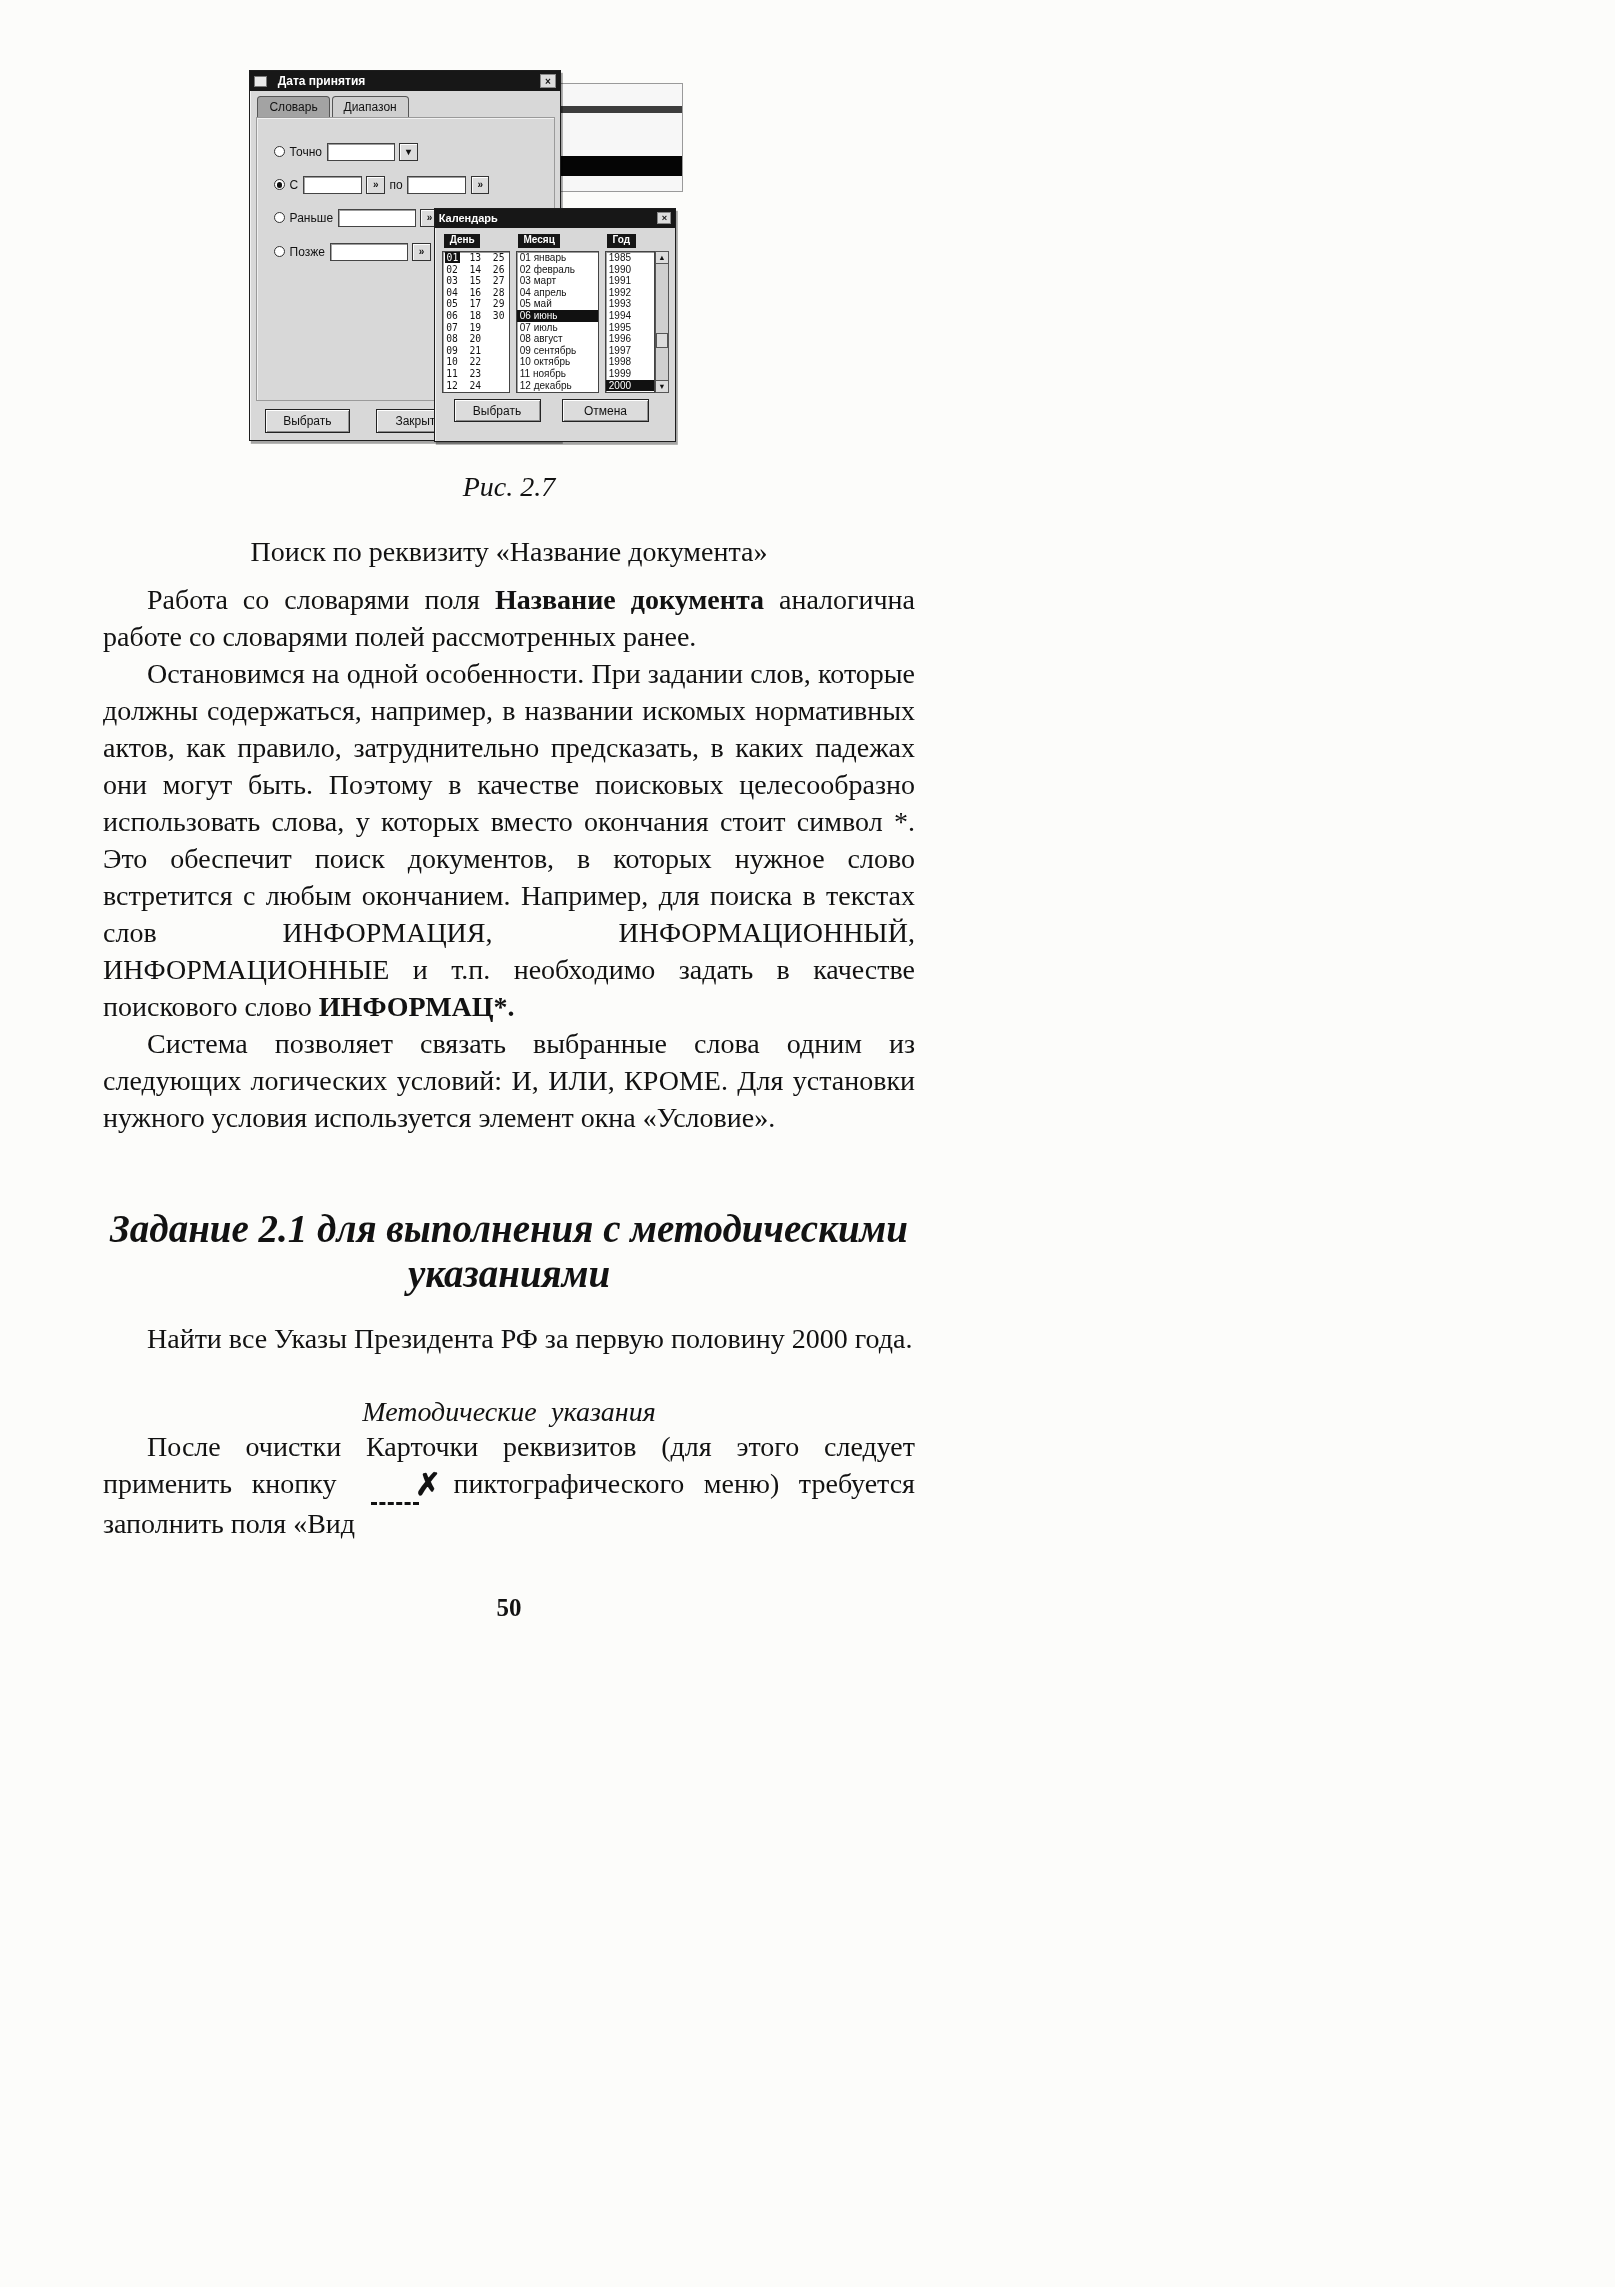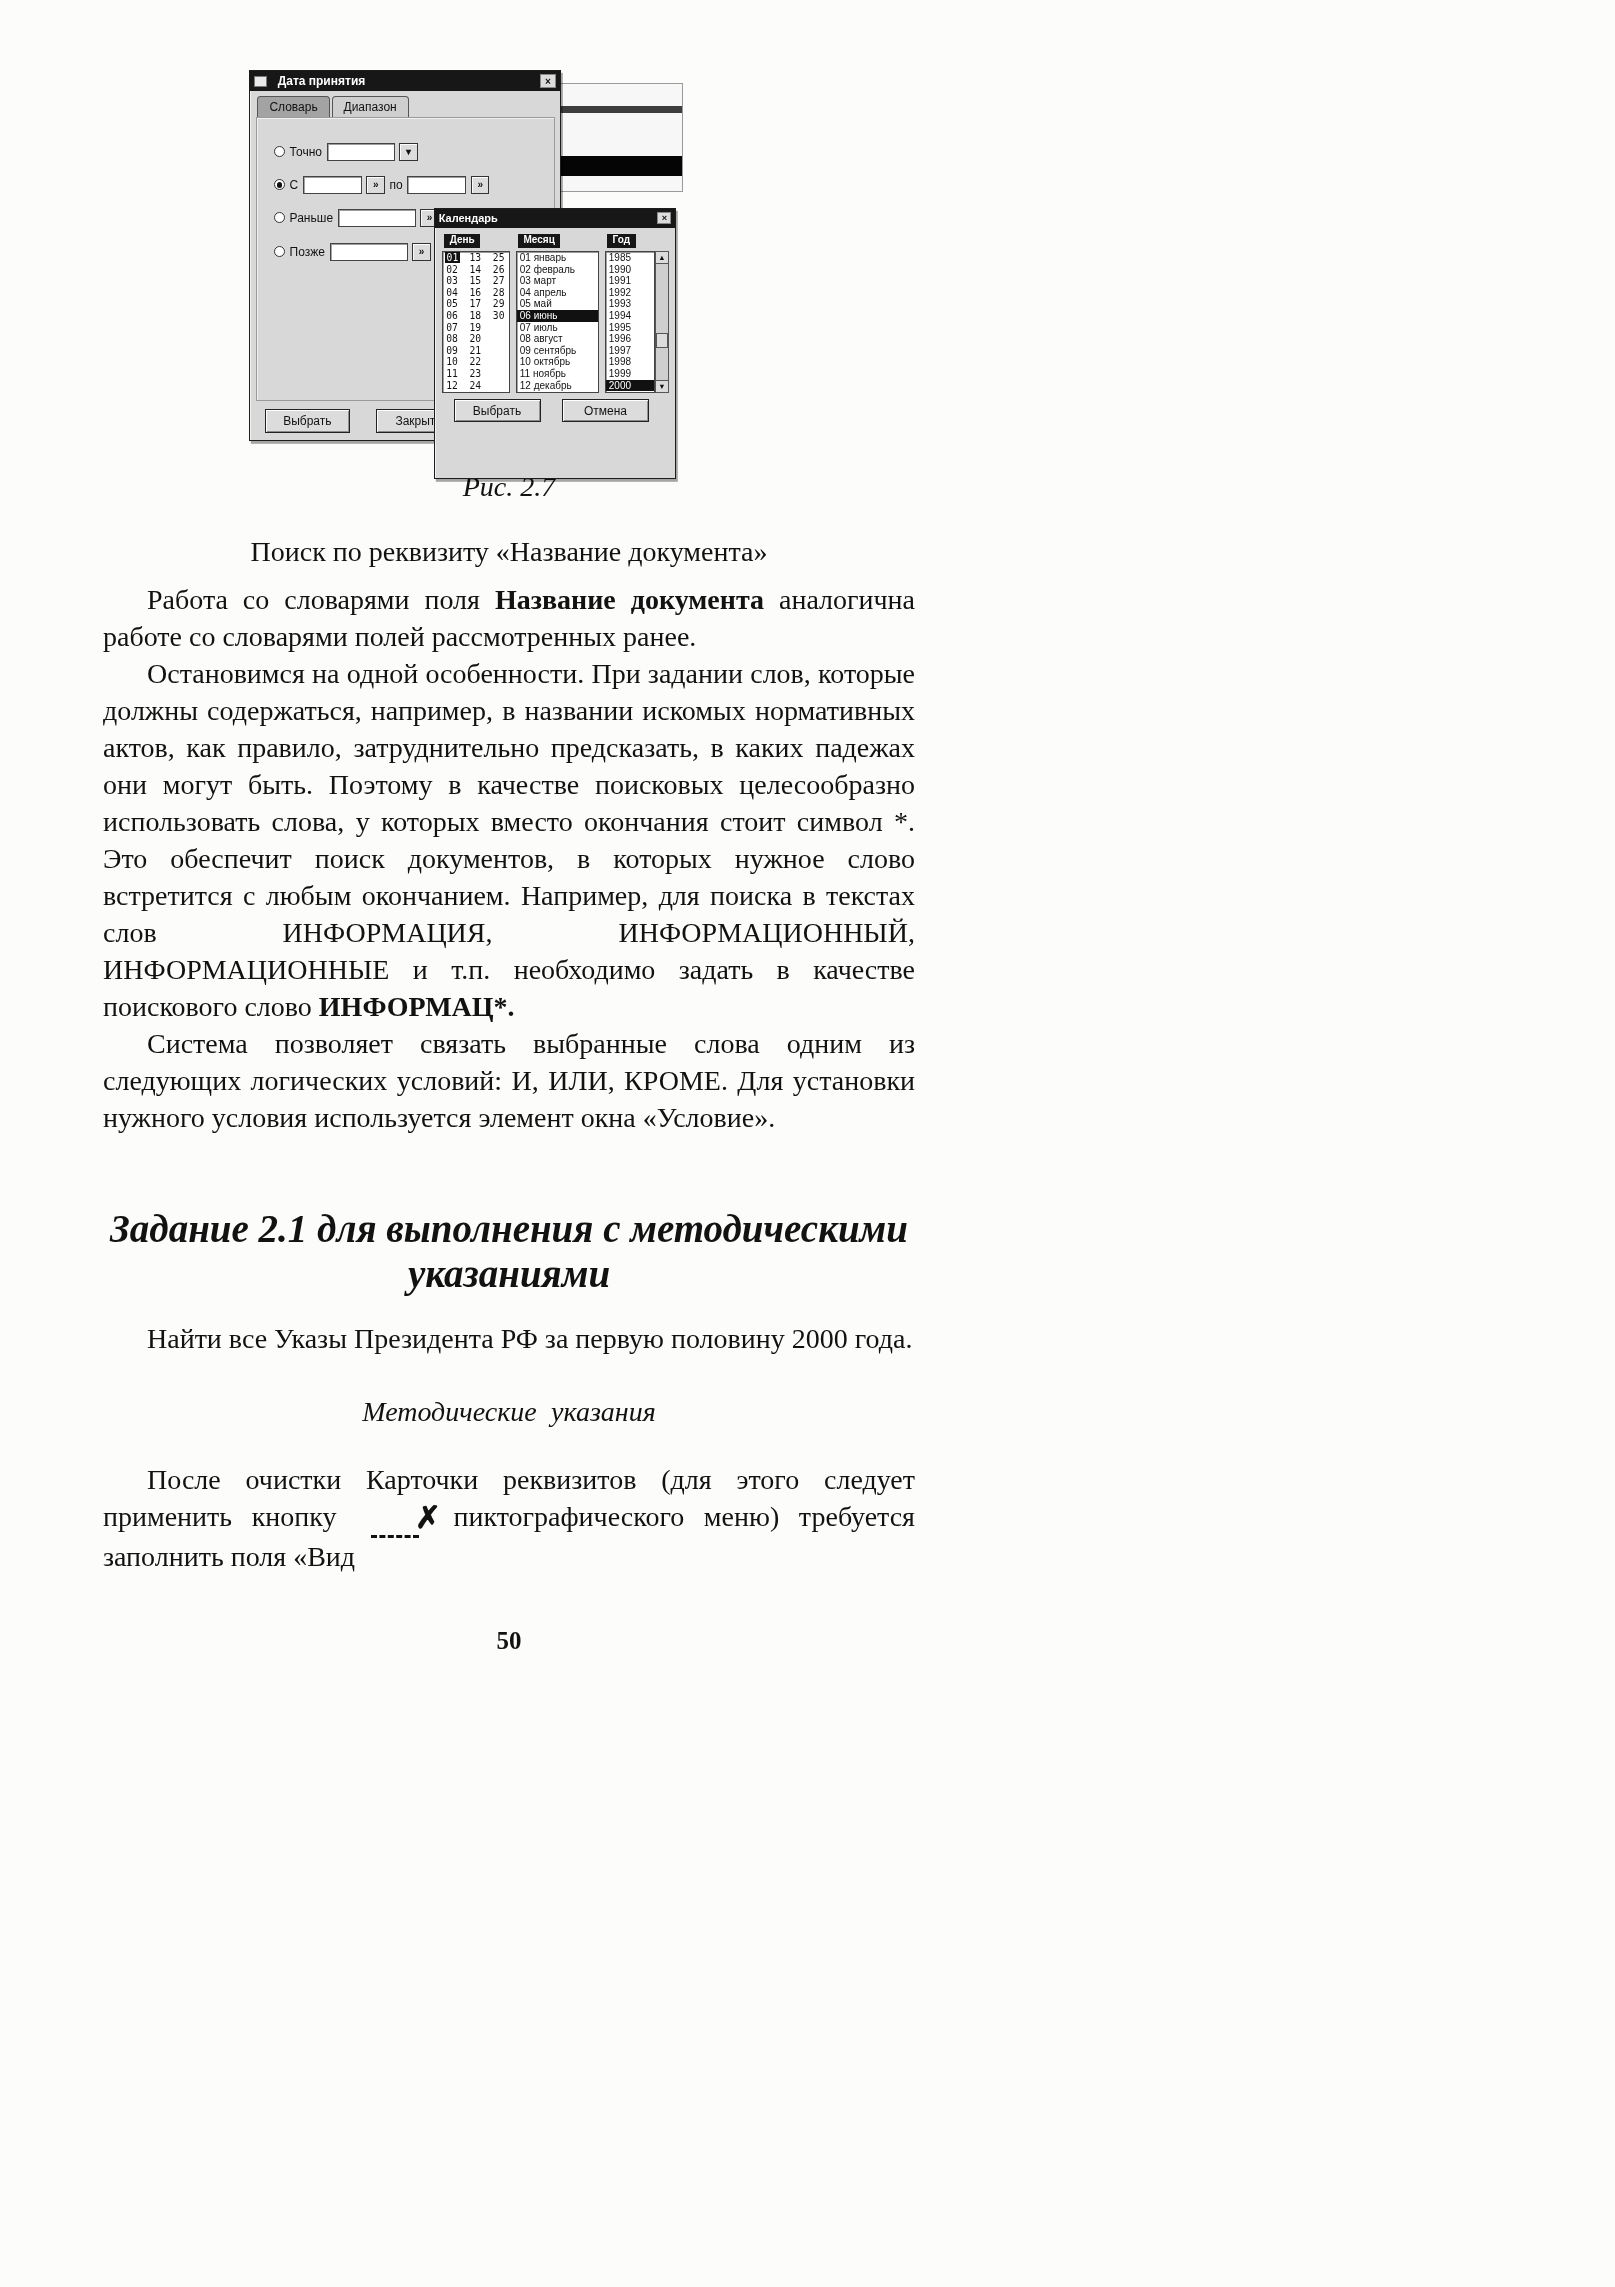--- a/index.html
+++ b/index.html
@@ -11,21 +11,21 @@
     padding-top:70px; overflow:hidden;
   }
   .content { width:812px; margin-left:103px; }
 
   
   .figure { position:relative; width:434px; height:375px; margin-left:146px;
             filter:grayscale(100%); }
   .dlg { position:absolute; background:#d8d8d6; border:1.8px solid #1d1d1d;
          box-shadow: inset 0.9px 0.9px 0 #f5f5f5, 1.8px 2.8px 0 rgba(0,0,0,.35); }
   .main-dlg { left:0; top:0; width:312px; height:371px; }
-  .cal-dlg  { left:185px; top:138px; width:242px; height:271px; z-index:5; }
+  .cal-dlg  { left:185px; top:138px; width:242px; height:234px; z-index:5; }
 
   .titlebar { height:20px; background:#171717; color:#fff; display:flex;
               align-items:center; gap:11px; padding:0 3.7px;
               font:bold 12px "Liberation Sans", sans-serif; }
   .cal-dlg .titlebar { height:18.5px; font-size:11px; }
   .winicon { width:13px; height:11px; background:#e9e9e9; border:0.9px solid #777; }
   .closebtn { margin-left:auto; width:16.6px; height:14px; background:#dcdcda;
               border:0.9px solid #888; color:#111; display:flex; align-items:center;
               justify-content:center; font:bold 10px "Liberation Sans", sans-serif; }
   .cal-dlg .closebtn { width:14px; height:12px; font-size:9.2px; }
@@ -94,21 +94,21 @@
 
   
   .caption { text-align:center; font-style:italic; font-size:28px; margin:26px 0 0; }
   .sec-head { text-align:center; font-size:28px; font-weight:normal; margin:33px 0 13px; }
   .para { font-size:28px; line-height:37px; text-align:justify; text-indent:44px; margin:0; }
   .task-head { text-align:center; font-size:39px; font-weight:bold; font-style:italic;
                margin:70px 0 0; }
   .para.task { margin-top:24px; }
   .method-head { text-align:center; font-size:28px; font-weight:normal;
                  font-style:italic; margin:39px 0 0; word-spacing:7.4px; }
-  .para.last { margin-top:33px; }
+  .para.last { }
   .clear-icon { display:inline-block; width:48px; vertical-align:middle;
                 margin:0 14.8px; text-align:center;
                 font-family:"Liberation Sans", sans-serif; }
   .clear-x { display:block; font-weight:bold; font-size:31px; line-height:33px; }
   .clear-icon .dash { display:block; border-top:3.7px dashed #111; margin-top:1.8px; }
   .pagenum { text-align:center; font-size:25px; font-weight:bold; margin-top:52px; }
 </style>
 </head>
 <body>
 

